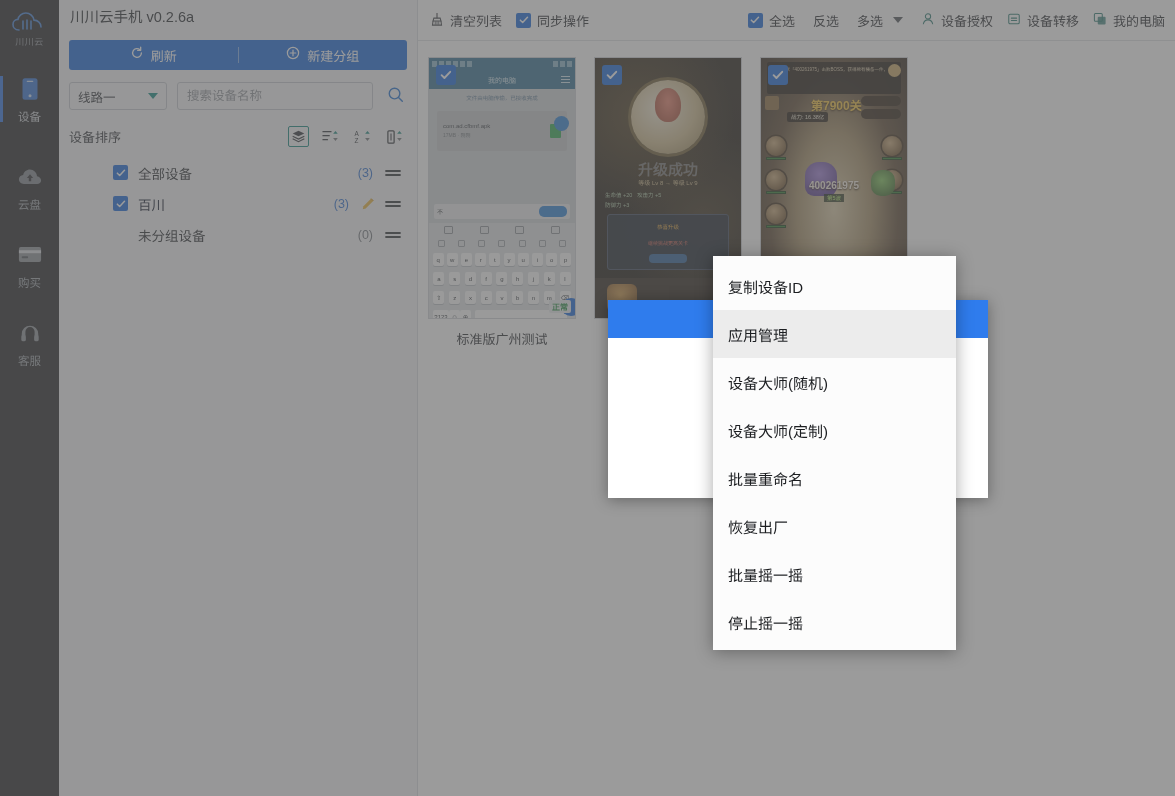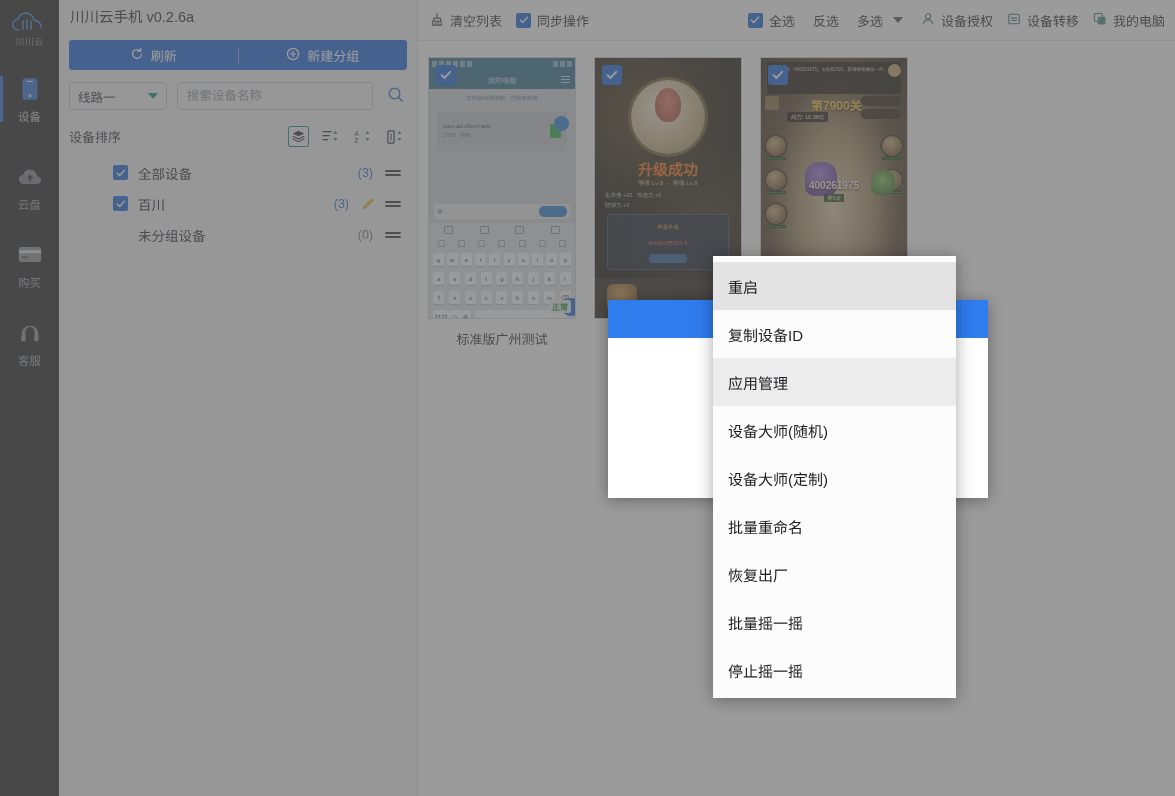--- a/index.html
+++ b/index.html
@@ -64,21 +64,21 @@
   .lp-body { padding: 9px 10px 0 10px; }
 
   .action-bar {
     height: 30px; border-radius: 3px;
     background: #1565d8;
     display: flex; align-items: stretch; color: #fff;
     overflow: hidden;
   }
   .action-btn {
     flex: 1; display: flex; align-items: center; justify-content: center;
-    gap: 7px; font-size: 13px; cursor: pointer;
+    gap: 7px; font-size: 13px; cursor: pointer; font-family: Liberation Serif, serif;
   }
   .action-sep { width: 1px; background: rgba(255,255,255,.45); margin: 7px 0; }
 
   .filter-row {
     display: flex; align-items: center; gap: 10px;
     margin-top: 12px;
   }
   .route-select {
     width: 98px; height: 28px;
     border: 1px solid #c3c7cd; border-radius: 3px;
@@ -260,21 +260,21 @@
   .ph2-medal {
     position: absolute; left: 50%; top: 22px; transform: translateX(-50%);
     width: 74px; height: 74px; border-radius: 50%;
     background: radial-gradient(circle at 40% 38%, #f2ead7 0%, #cdb98c 55%, #8d7a4d 100%);
     box-shadow: 0 0 0 3px #6c5a33;
   }
   .ph2-crit { position:absolute; left:50%; top:30px; transform:translateX(-50%); width: 26px; height: 34px;
     background: radial-gradient(ellipse at 50% 40%, #e8806a 0%, #b2553f 70%); border-radius: 50% 50% 45% 45%; }
   .ph2-title {
     position: absolute; left: 0; right: 0; top: 100px; text-align: center;
-    font-size: 15px; font-weight: bold; color: #f97316;
+    font-size: 15px; font-weight: bold; color: #737373;
     text-shadow: 0 1px 2px #3a2405;
   }
   .ph2-sub { position:absolute; left:0;right:0; top:120px; text-align:center; font-size:6px; color:#cdb88a; }
   .ph2-stats { position:absolute; left:10px; right:10px; top:133px; font-size:5.5px; color:#a7c2a0; line-height:1.8; }
   .ph2-dlg {
     position: absolute; left: 12px; right: 12px; top: 156px; height: 56px;
     background: rgba(26,34,46,.94); border: 1px solid #39465a; border-radius: 3px;
   }
   .ph2-dlg .d1 { text-align:center; font-size:5.5px; color:#e0a23a; margin-top:8px; }
   .ph2-dlg .d2 { text-align:center; font-size:5px; color:#cf5d4e; margin-top:8px; }
@@ -831,21 +831,20 @@
   <div id="backdrop"></div>
 
   <div class="dialog">
     <div class="dialog-head"></div>
     <div class="dialog-body">
       <span>请选择</span>
     </div>
   </div>
 
   <div class="menu">
-    <div class="menu-item hover">重启</div>
     <div class="menu-item">复制设备ID</div>
     <div class="menu-item hover2">应用管理</div>
     <div class="menu-item">设备大师(随机)</div>
     <div class="menu-item">设备大师(定制)</div>
     <div class="menu-item">批量重命名</div>
     <div class="menu-item">恢复出厂</div>
     <div class="menu-item">批量摇一摇</div>
     <div class="menu-item">停止摇一摇</div>
   </div>
 

